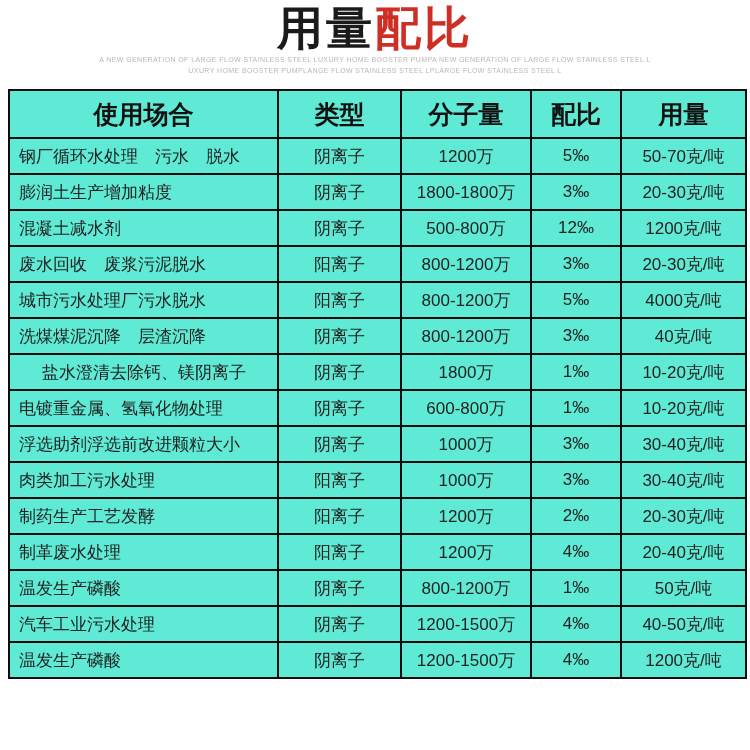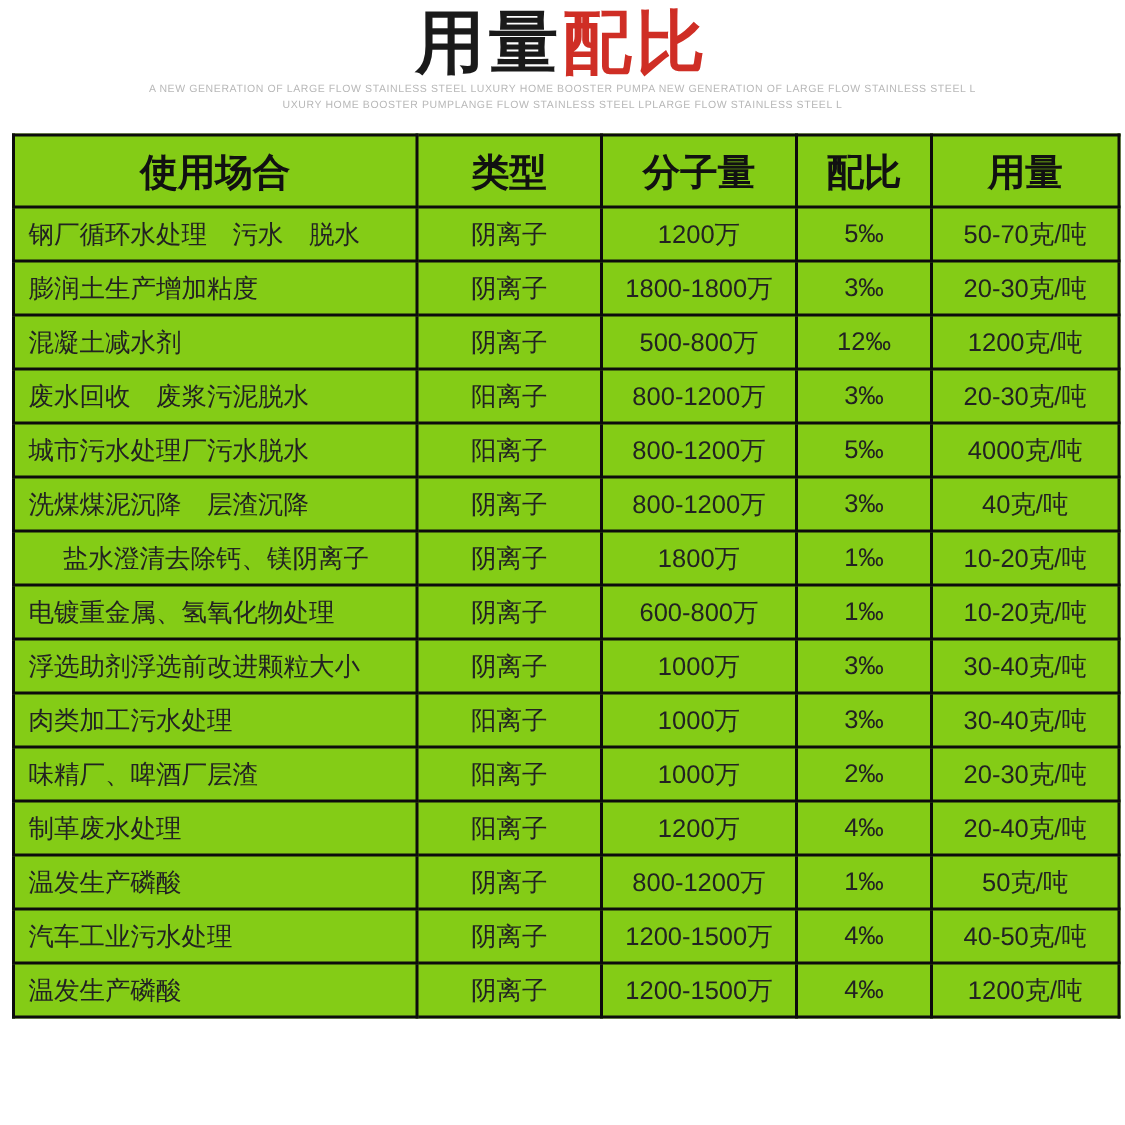--- a/index.html
+++ b/index.html
@@ -28,21 +28,21 @@
     font-size:7px;
     line-height:1.5;
     color:#b8b8b8;
     letter-spacing:0.4px;
   }
   table.spec{
     border-collapse:collapse;
     table-layout:fixed;
     width:737px;
     margin:13px 0 0 8px;
-    background:#84cc16;
+    background:#5eead4;
   }
   table.spec th, table.spec td{
     border:2px solid #0c0c0c;
     overflow:hidden;
     white-space:nowrap;
   }
   table.spec th{
     height:44px;
     font-size:25px;
     font-weight:bold;
@@ -159,23 +159,23 @@
         <td class="col-4" style="border-color: rgb(12, 12, 12);">30-40克/吨</td>
       </tr>
       <tr>
         <td class="col-0" style="border-color: rgb(12, 12, 12);">肉类加工污水处理</td>
         <td class="col-1" style="border-color: rgb(12, 12, 12);">阳离子</td>
         <td class="col-2" style="border-color: rgb(12, 12, 12);">1000万</td>
         <td class="col-3" style="border-color: rgb(12, 12, 12);">3‰</td>
         <td class="col-4" style="border-color: rgb(12, 12, 12);">30-40克/吨</td>
       </tr>
       <tr>
-        <td class="col-0" style="border-color: rgb(12, 12, 12);">味精厂、啤酒厂层渣</td>
-        <td class="col-1" style="border-color: rgb(12, 12, 12);">阳离子</td>
-        <td class="col-2" style="border-color: rgb(12, 12, 12);">1000万</td>
+        <td class="col-0" style="border-color: rgb(12, 12, 12);">制药生产工艺发酵</td>
+        <td class="col-1" style="border-color: rgb(12, 12, 12);">阳离子</td>
+        <td class="col-2" style="border-color: rgb(12, 12, 12);">1200万</td>
         <td class="col-3" style="border-color: rgb(12, 12, 12);">2‰</td>
         <td class="col-4" style="border-color: rgb(12, 12, 12);">20-30克/吨</td>
       </tr>
       <tr>
         <td class="col-0" style="border-color: rgb(12, 12, 12);">制革废水处理</td>
         <td class="col-1" style="border-color: rgb(12, 12, 12);">阳离子</td>
         <td class="col-2" style="border-color: rgb(12, 12, 12);">1200万</td>
         <td class="col-3" style="border-color: rgb(12, 12, 12);">4‰</td>
         <td class="col-4" style="border-color: rgb(12, 12, 12);">20-40克/吨</td>
       </tr>

